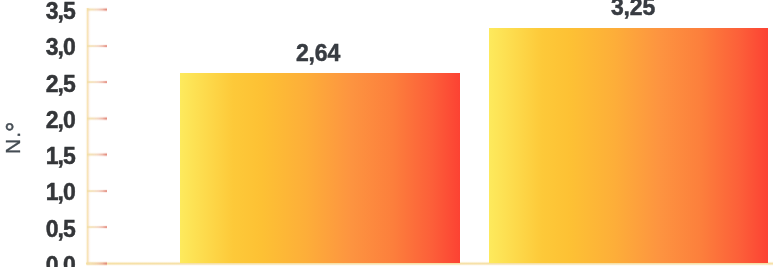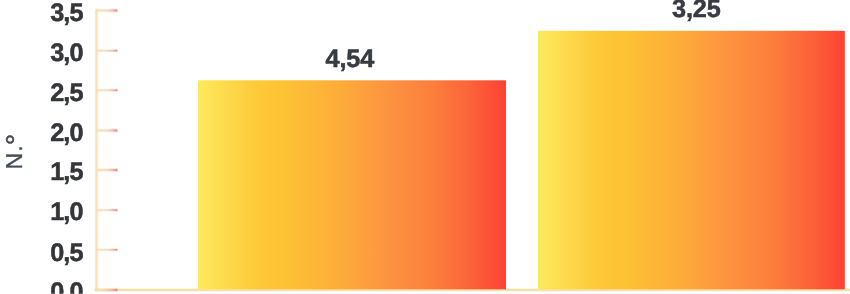--- a/index.html
+++ b/index.html
@@ -95,21 +95,21 @@
       <div class="ytick-label" style="top: 145.2px;">1,5</div>
       <div class="ytick-label" style="top: 181.45px;">1,0</div>
       <div class="ytick-label" style="top: 217.7px;">0,5</div>
       <div class="ytick-label" style="top: 253.95px;">0,0</div>
     </div>
   <div id="bars">
       <div class="bar" style="left: 180px; width: 280px; top: 72.5px; height: 190.95px; background: linear-gradient(to right, rgb(253, 234, 93) 0%, rgb(253, 201, 57) 19%, rgb(253, 193, 52) 29%, rgb(253, 174, 57) 45%, rgb(253, 148, 64) 61%, rgb(252, 127, 60) 76%, rgb(252, 95, 57) 90%, rgb(252, 66, 51) 100%);"></div>
       <div class="bar" style="left: 489px; width: 279px; top: 28.275px; height: 235.175px; background: linear-gradient(to right, rgb(253, 234, 93) 0%, rgb(253, 201, 57) 19%, rgb(253, 193, 52) 29%, rgb(253, 174, 57) 45%, rgb(253, 148, 64) 61%, rgb(252, 127, 60) 76%, rgb(252, 95, 57) 90%, rgb(252, 66, 51) 100%);"></div>
     </div>
   <div id="value-labels">
-      <div class="value-label" style="left: 218px; width: 200px; top: 41.8px;">4,54</div>
+      <div class="value-label" style="left: 218px; width: 200px; top: 41.8px;">2,64</div>
       <div class="value-label" style="left: 533px; width: 200px; top: -4.425px;">3,25</div>
     </div>
 
   <div class="y-axis-title">
     <span class="yt-base">N.</span><span class="yt-degree">°</span>
   </div>
 
 </div>
 
 </body></html>

